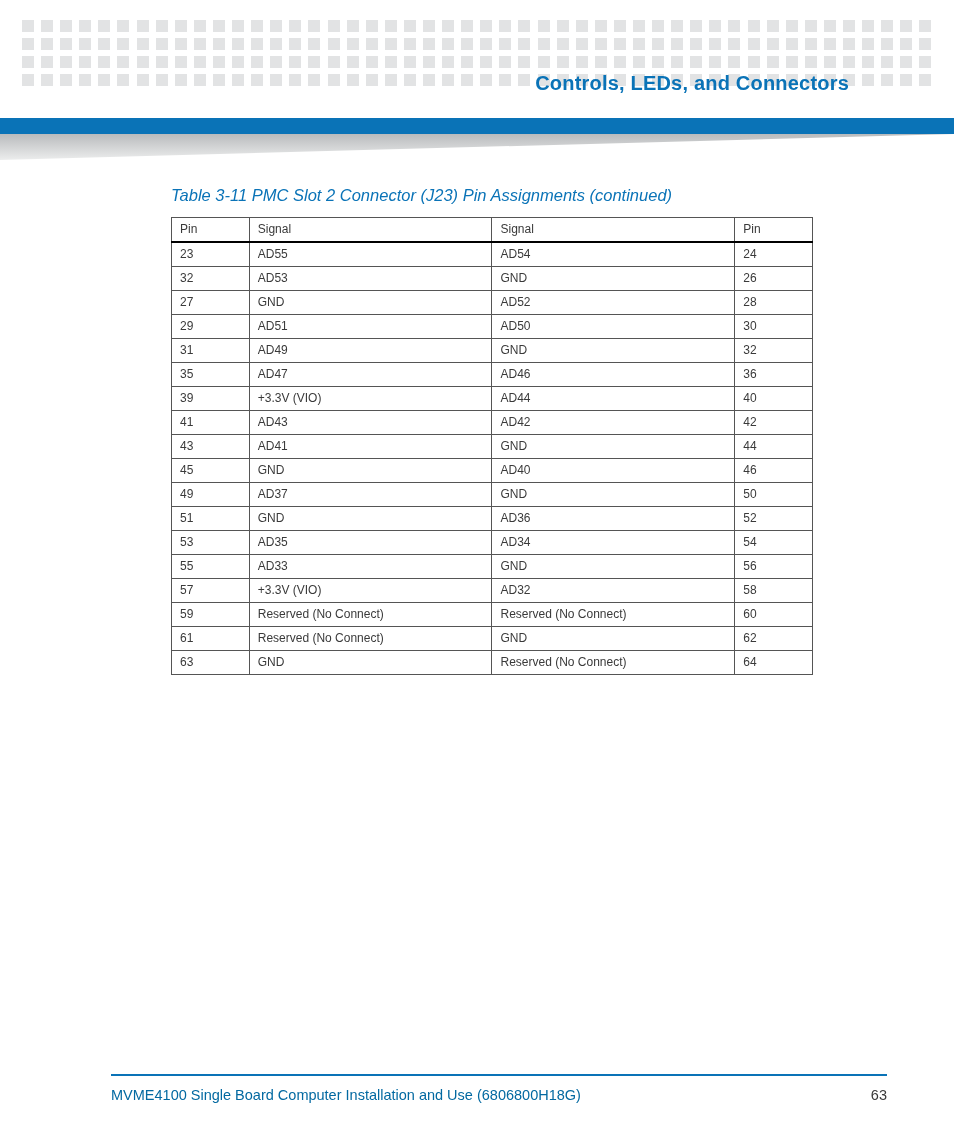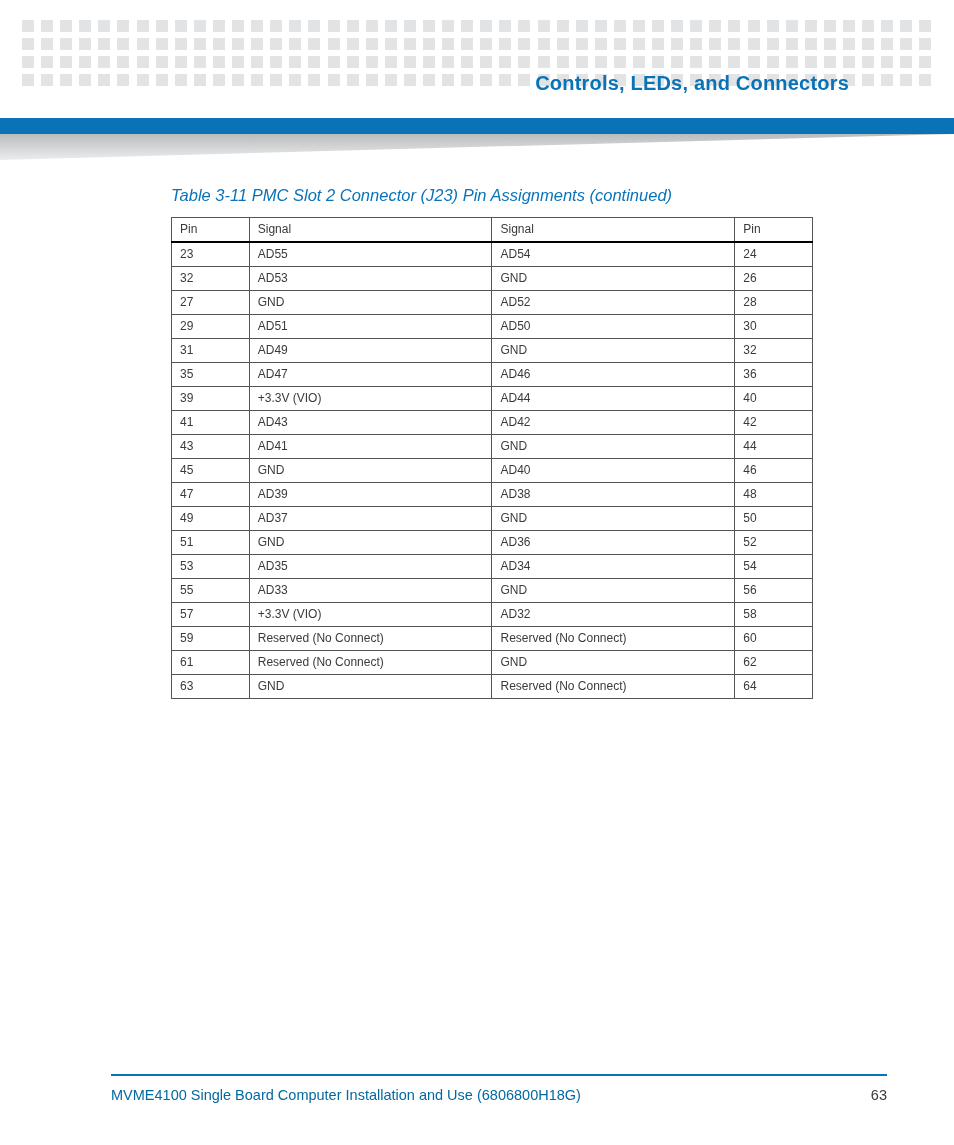--- a/index.html
+++ b/index.html
@@ -381,26 +381,20 @@
           <td>GND</td>
           <td>44</td>
         </tr>
         <tr>
           <td>45</td>
           <td>GND</td>
           <td>AD40</td>
           <td>46</td>
         </tr>
         <tr>
-          <td>47</td>
-          <td>AD39</td>
-          <td>AD38</td>
-          <td>48</td>
-        </tr>
-        <tr>
           <td>49</td>
           <td>AD37</td>
           <td>GND</td>
           <td>50</td>
         </tr>
         <tr>
           <td>51</td>
           <td>GND</td>
           <td>AD36</td>
           <td>52</td>

